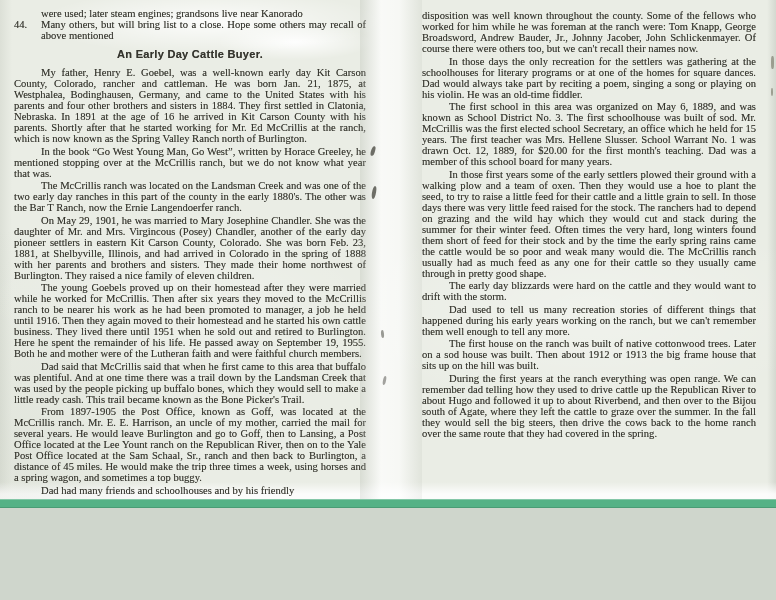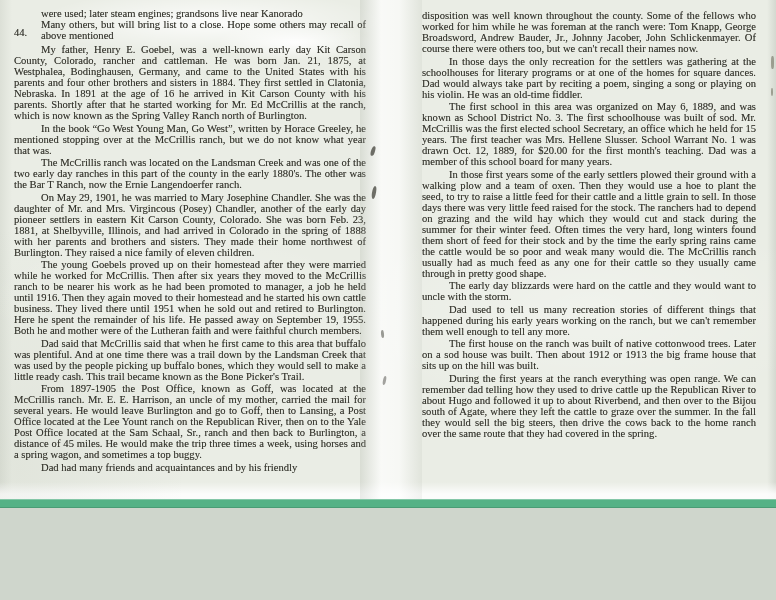--- a/index.html
+++ b/index.html
@@ -21,21 +21,21 @@
   .pages{display:flex;height:591px;}
   .page{position:relative;box-sizing:border-box;font-size:10.6px;line-height:11px;}
   .page-left{width:386px;padding:8px 20px 0 14px;}
   .page-right{width:390px;padding:10px 20px 0 36px;}
   .page p{margin:0 0 1.5px 0;text-indent:27px;text-align:justify;
           text-shadow:0 0 .5px rgba(70,70,58,.55);}
   .page p.cont{text-indent:0;}
   .frag{position:relative;padding-left:27px;margin-bottom:3px;text-align:justify;
         text-shadow:0 0 .5px rgba(70,70,58,.55);}
   .frag-item{position:relative;}
-  .hang{position:absolute;left:-27px;top:8px;}
+  .hang{position:absolute;left:-27px;top:0;}
   .heading{font-family:"Liberation Sans","DejaVu Sans",sans-serif;font-weight:bold;
            font-size:11px;letter-spacing:.3px;text-align:center;margin:8px 0 7px 0;
            text-shadow:0 0 .4px rgba(50,50,40,.6);}
   .pageno{position:absolute;left:0;right:4px;font-size:11px;
           letter-spacing:1px;text-shadow:0 0 .5px rgba(70,70,58,.5);}
   .pageno-left{bottom:15px;}
   .pageno-right{bottom:10px;}
   .gutter{position:absolute;left:360px;top:0;width:62px;height:591px;pointer-events:none;
     background:linear-gradient(90deg, rgba(92,102,88,.12), rgba(255,255,255,.70) 34%,
                rgba(255,255,255,.62) 63%, rgba(112,122,106,.08));}
@@ -58,39 +58,40 @@
   <div class="pages">
 
     <div class="page page-left">
       <div class="frag">
         <div class="frag-line">were used; later steam engines; grandsons live near Kanorado</div>
         <div class="frag-item">
           <span class="hang">44.</span><span>Many others, but will bring list to a close. Hope some others may recall of above mentioned</span>
         </div>
       </div>
 
+      <div class="heading">An Early Day Cattle Buyer.</div>
 
       <p>My father, Henry E. Goebel, was a well-known early day Kit Carson County, Colorado, rancher and cattleman. He was born Jan. 21, 1875, at Westphalea, Bodinghausen, Germany, and came to the United States with his parents and four other brothers and sisters in 1884. They first settled in Clatonia, Nebraska. In 1891 at the age of 16 he arrived in Kit Carson County with his parents. Shortly after that he started working for Mr. Ed McCrillis at the ranch, which is now known as the Spring Valley Ranch north of Burlington.</p>
       <p>In the book “Go West Young Man, Go West”, written by Horace Greeley, he mentioned stopping over at the McCrillis ranch, but we do not know what year that was.</p>
       <p>The McCrillis ranch was located on the Landsman Creek and was one of the two early day ranches in this part of the county in the early 1880's. The other was the Bar T Ranch, now the Ernie Langendoerfer ranch.</p>
       <p>On May 29, 1901, he was married to Mary Josephine Chandler. She was the daughter of Mr. and Mrs. Virgincous (Posey) Chandler, another of the early day pioneer settlers in eastern Kit Carson County, Colorado. She was born Feb. 23, 1881, at Shelbyville, Illinois, and had arrived in Colorado in the spring of 1888 with her parents and brothers and sisters. They made their home northwest of Burlington. They raised a nice family of eleven children.</p>
       <p>The young Goebels proved up on their homestead after they were married while he worked for McCrillis. Then after six years they moved to the McCrillis ranch to be nearer his work as he had been promoted to manager, a job he held until 1916. Then they again moved to their homestead and he started his own cattle business. They lived there until 1951 when he sold out and retired to Burlington. Here he spent the remainder of his life. He passed away on September 19, 1955. Both he and mother were of the Lutheran faith and were faithful church members.</p>
       <p>Dad said that McCrillis said that when he first came to this area that buffalo was plentiful. And at one time there was a trail down by the Landsman Creek that was used by the people picking up buffalo bones, which they would sell to make a little ready cash. This trail became known as the Bone Picker's Trail.</p>
       <p>From 1897-1905 the Post Office, known as Goff, was located at the McCrillis ranch. Mr. E. E. Harrison, an uncle of my mother, carried the mail for several years. He would leave Burlington and go to Goff, then to Lansing, a Post Office located at the Lee Yount ranch on the Republican River, then on to the Yale Post Office located at the Sam Schaal, Sr., ranch and then back to Burlington, a distance of 45 miles. He would make the trip three times a week, using horses and a spring wagon, and sometimes a top buggy.</p>
-      <p>Dad had many friends and acquaintances and by his friendly</p>
+      <p>Dad had many friends and schoolhouses and by his friendly</p>
 
       <div class="pageno pageno-left">— 64 —</div>
     </div>
 
     <div class="page page-right">
       <p class="cont">disposition was well known throughout the county. Some of the fellows who worked for him while he was foreman at the ranch were: Tom Knapp, George Broadsword, Andrew Bauder, Jr., Johnny Jacober, John Schlickenmayer. Of course there were others too, but we can't recall their names now.</p>
       <p>In those days the only recreation for the settlers was gathering at the schoolhouses for literary programs or at one of the homes for square dances. Dad would always take part by reciting a poem, singing a song or playing on his violin. He was an old-time fiddler.</p>
       <p>The first school in this area was organized on May 6, 1889, and was known as School District No. 3. The first schoolhouse was built of sod. Mr. McCrillis was the first elected school Secretary, an office which he held for 15 years. The first teacher was Mrs. Hellene Slusser. School Warrant No. 1 was drawn Oct. 12, 1889, for $20.00 for the first month's teaching. Dad was a member of this school board for many years.</p>
       <p>In those first years some of the early settlers plowed their ground with a walking plow and a team of oxen. Then they would use a hoe to plant the seed, to try to raise a little feed for their cattle and a little grain to sell. In those days there was very little feed raised for the stock. The ranchers had to depend on grazing and the wild hay which they would cut and stack during the summer for their winter feed. Often times the very hard, long winters found them short of feed for their stock and by the time the early spring rains came the cattle would be so poor and weak many would die. The McCrillis ranch usually had as much feed as any one for their cattle so they usually came through in pretty good shape.</p>
-      <p>The early day blizzards were hard on the cattle and they would want to uncle with the storm.</p>
+      <p>The early day blizzards were hard on the cattle and they would want to drift with the storm.</p>
       <p>Dad used to tell us many recreation stories of different things that happened during his early years working on the ranch, but we can't remember them well enough to tell any more.</p>
       <p>The first house on the ranch was built of native cottonwood trees. Later on a sod house was built. Then about 1912 or 1913 the big frame house that sits up on the hill was built.</p>
       <p>During the first years at the ranch everything was open range. We can remember dad telling how they used to drive cattle up the Republican River to about Hugo and followed it up to about Riverbend, and then over to the Bijou south of Agate, where they left the cattle to graze over the summer. In the fall they would sell the big steers, then drive the cows back to the home ranch over the same route that they had covered in the spring.</p>
 
       <div class="pageno pageno-right">— 65 —</div>
     </div>
   </div>
 
   <div class="gutter"></div>
   <div class="bind-mark bm1"></div>

